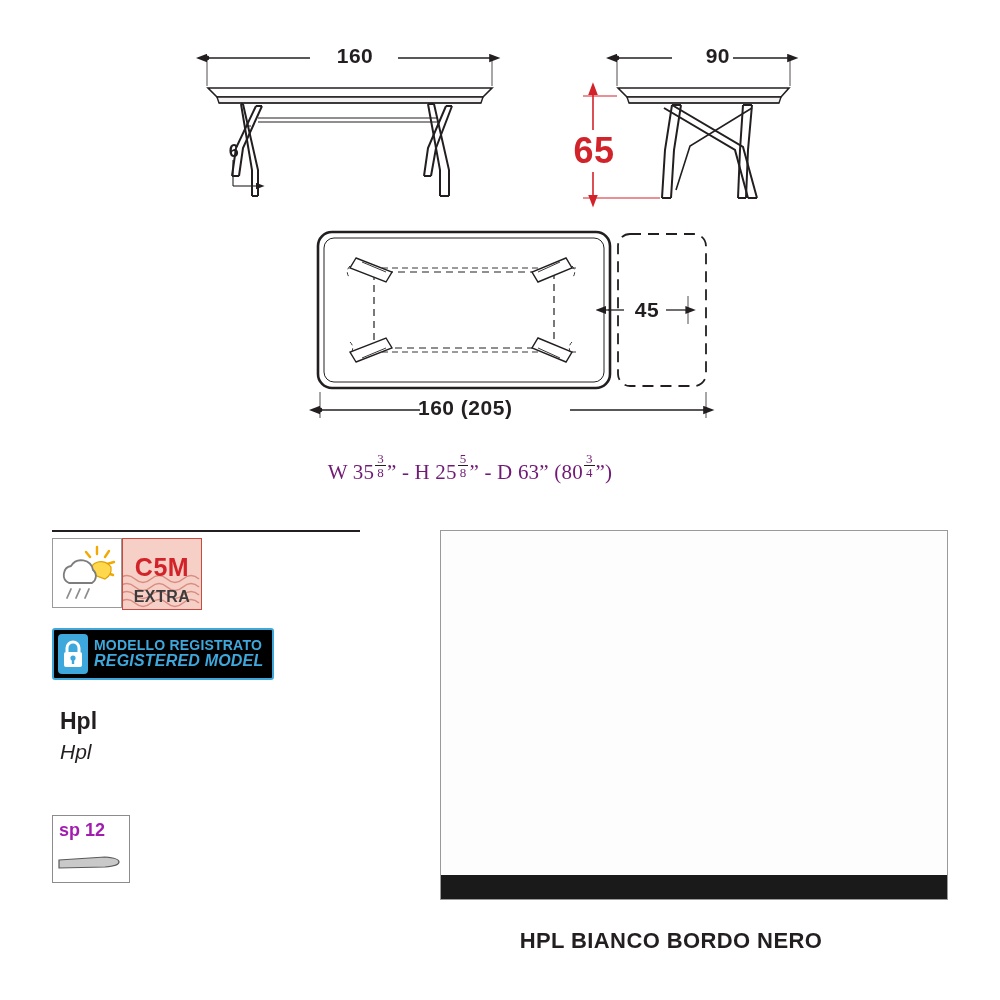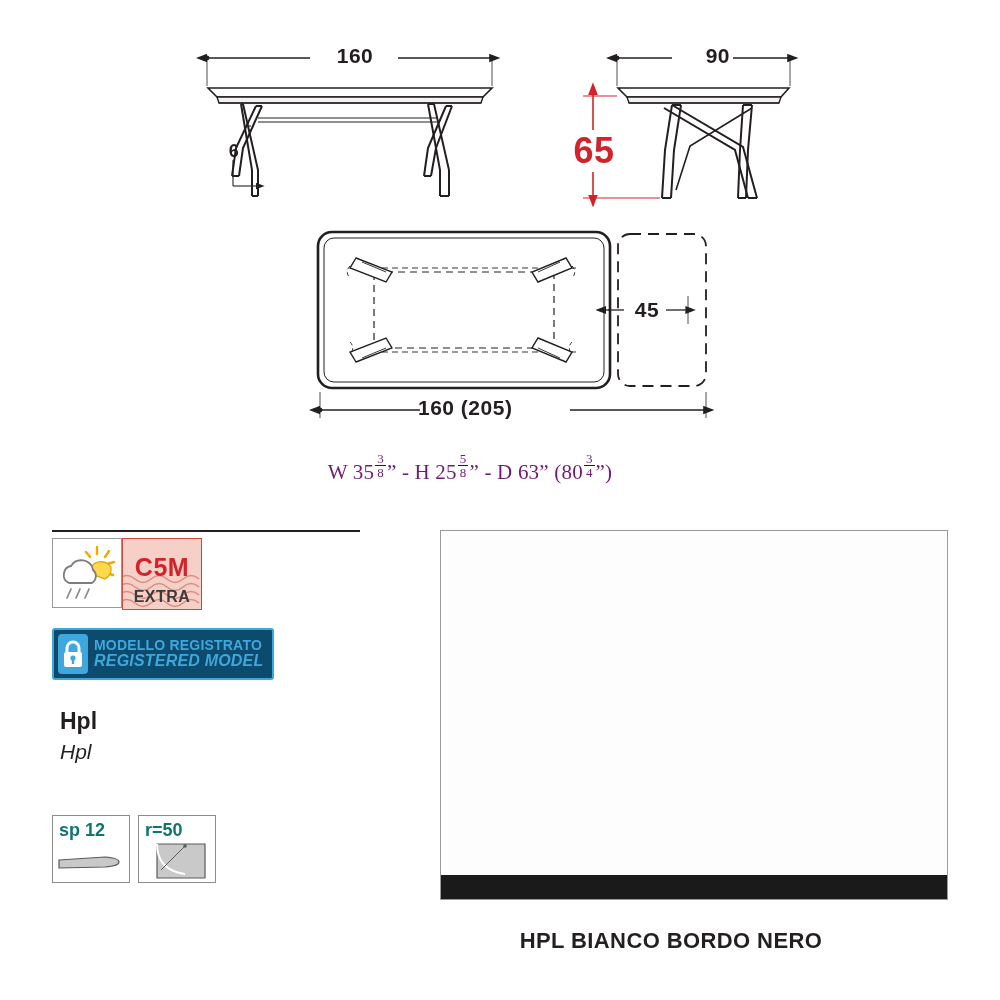--- a/index.html
+++ b/index.html
@@ -100,21 +100,21 @@
     color: #3b3b3b;
     letter-spacing: 0.5px;
   }
 
   
   #registered-box {
     position: absolute; left: 0px; top: 98px;
     width: 218px; height: 48px;
     border: 2px solid #3ea8dc;
     border-radius: 3px;
-    background: #0c4a6e;
+    background: #000000;
     display: flex;
     align-items: center;
   }
   #lock-badge {
     width: 34px; height: 44px;
     margin: 0 4px 0 2px;
     position: relative;
     flex: none;
   }
   #registered-text { line-height: 1.05; }
@@ -159,21 +159,21 @@
     background: #fff;
     position: relative;
     overflow: hidden;
   }
   .spec-box .cap {
     position: absolute;
     left: 6px; top: 4px;
     font-family: "Liberation Sans", sans-serif;
     font-weight: 700;
     font-size: 18px;
-    color: #0f766e;
+    color: #a21caf;
   }
 
   
   #swatch-wrap { position: absolute; left: 440px; top: 530px; }
   #swatch {
     width: 508px; height: 370px;
     box-sizing: border-box;
     border: 1px solid #9a9a9a;
     background: #fdfdfd;
     position: relative;
@@ -416,29 +416,20 @@
     <div id="material-name">Hpl</div>
     <div id="material-name-it">Hpl</div>
 
     <div id="thick-row">
       <div class="spec-box">
         <div class="cap">sp 12</div>
         <svg width="76" height="66" viewBox="0 0 76 66" style="position:absolute;left:0;top:0;" xmlns="http://www.w3.org/2000/svg">
           <path d="M6,44 L52,41 q14,1 14,5 q0,4 -14,5 L6,52 Z" fill="#c9c9c9" stroke="#5a5a5a" stroke-width="1.2"></path>
         </svg>
       </div>
-      <div class="spec-box">
-        <div class="cap">r=50</div>
-        <svg width="76" height="66" viewBox="0 0 76 66" style="position:absolute;left:0;top:0;" xmlns="http://www.w3.org/2000/svg">
-          <path d="M18,28 L66,28 L66,62 L18,62 q0,-22 0,-34 Z" fill="#c9c9c9" stroke="#5a5a5a" stroke-width="1.2"></path>
-          <path d="M18,28 q0,26 28,30" fill="none" stroke="#ffffff" stroke-width="2"></path>
-          <line x1="46" y1="30" x2="22" y2="54" stroke="#5a5a5a" stroke-width="1"></line>
-          <circle cx="46" cy="30" r="1.8" fill="#5a5a5a"></circle>
-        </svg>
-      </div>
     </div>
   </div>
 
   <div class="abs" id="swatch-wrap">
     <div id="swatch">
       <div id="swatch-edge"></div>
     </div>
   </div>
   <div class="abs" id="swatch-caption">HPL BIANCO BORDO NERO</div>
 

